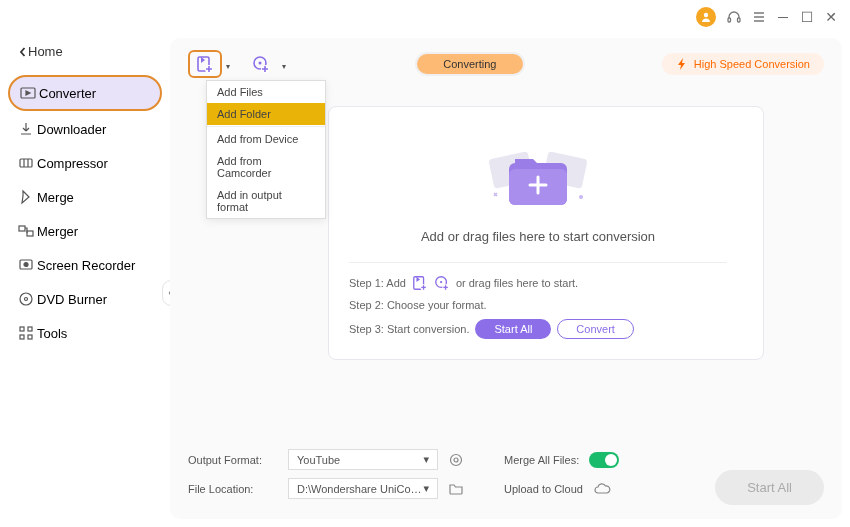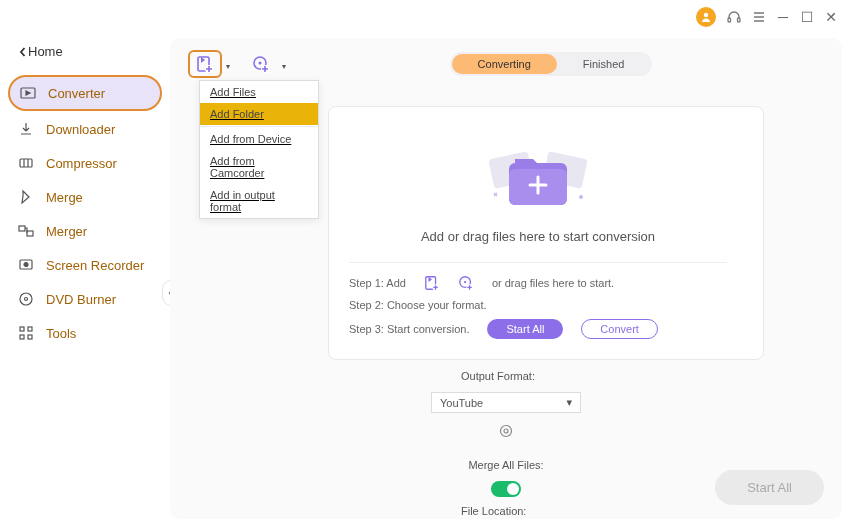--- a/index.html
+++ b/index.html
@@ -8,55 +8,55 @@
 .titlebar { height: 34px; display: flex; justify-content: flex-end; align-items: center; padding: 0 12px; gap: 10px; }
 .titlebar .circ { width: 20px; height: 20px; border-radius: 50%; display: flex; align-items: center; justify-content: center; }
 .titlebar .avatar { background: #f5a623; color: #fff; font-size: 11px; }
 .titlebar .ico { color: #666; font-size: 14px; cursor: pointer; }
 .titlebar .winbtn { width: 14px; color: #666; font-size: 14px; text-align: center; cursor: pointer; }
 
 .layout { display: flex; height: 493px; }
 
 .sidebar { width: 170px; padding: 4px 8px 0 8px; position: relative; }
 .home-row { display: flex; align-items: center; padding: 6px 10px; font-size: 13px; color: #333; cursor: pointer; margin-bottom: 10px; }
-.nav-item { display: flex; align-items: center; gap: 12px; padding: 8px 10px; font-size: 13px; color: #a16207; border-radius: 18px; cursor: pointer; margin-bottom: 2px; }
+.nav-item { display: flex; align-items: center; gap: 3px; padding: 8px 10px; font-size: 13px; color: #000000; border-radius: 18px; cursor: pointer; margin-bottom: 2px; }
 .nav-item.active { background: #e8e3f8; border: 2px solid #e38b2f; }
 .nav-icon { width: 16px; height: 16px; display: inline-flex; align-items: center; justify-content: center; color: #555; }
 .collapse-nub { position: absolute; right: -10px; top: 246px; width: 18px; height: 26px; background: #fff; border: 1px solid #e4e4e4; border-radius: 9px 0 0 9px; display: flex; align-items: center; justify-content: center; font-size: 10px; color: #888; cursor: pointer; }
 
 .main { flex: 1; background: #fafafa; border-radius: 10px; margin: 4px 8px 8px 0; padding: 12px 18px; position: relative; display: flex; flex-direction: column; }
 
 .toprow { display: flex; align-items: center; }
 .addbtns { display: flex; gap: 8px; position: relative; }
 .addbtn { width: 34px; height: 28px; border: 2px solid transparent; border-radius: 6px; display: flex; align-items: center; justify-content: center; cursor: pointer; position: relative; }
 .addbtn.primary { border-color: #e38b2f; }
 .addbtn .caret { position: absolute; right: -10px; top: 10px; font-size: 8px; color: #555; }
 
-.dropdown { position: absolute; top: 28px; left: 9px; width: 120px; background: #fff; border: 1px solid #ddd; box-shadow: 0 2px 8px rgba(0,0,0,0.08); z-index: 10; text-decoration: underline; }
+.dropdown { position: absolute; top: 28px; left: 16px; width: 120px; background: #fff; border: 1px solid #ddd; box-shadow: 0 2px 8px rgba(0,0,0,0.08); z-index: 10; }
 .dropdown .item { padding: 5px 10px; font-size: 11px; color: #444; cursor: pointer; }
 .dropdown .item.hover { background: #eab308; }
 .dropdown hr { border: none; border-top: 1px solid #eee; margin: 1px 0; }
 
 .segmented { margin: 0 auto; display: flex; background: #f0eff2; border-radius: 14px; padding: 2px; }
 .segmented .seg { padding: 4px 26px; font-size: 11px; color: #555; border-radius: 12px; cursor: pointer; }
 .segmented .seg.active { background: #fdba74; color: #333; }
 
 .speed-badge { background: #fff1e8; color: #ff6a00; font-size: 11px; padding: 5px 14px; border-radius: 14px; display: flex; align-items: center; gap: 6px; cursor: pointer; }
 
 .dropzone { margin: 28px 60px 0 140px; border: 1px solid #e7e7ee; border-radius: 8px; background: #fff; padding: 28px 36px 12px 20px; }
 .dz-illus { display: flex; justify-content: center; margin-bottom: 14px; }
 .dz-text { text-align: center; font-size: 13px; color: #555; margin-bottom: 18px; }
 .dz-hr { border: none; border-top: 1px solid #eee; margin-bottom: 12px; }
-.step { font-size: 11px; color: #666; margin: 8px 0; display: flex; align-items: center; gap: 18px; }
+.step { font-size: 11px; color: #666; margin: 8px 0; display: flex; align-items: center; gap: 6px; }
 .pillbtn { padding: 3px 18px; border-radius: 12px; font-size: 11px; cursor: pointer; border: 1px solid transparent; }
 .pillbtn.primary { background: #8b6ee8; color: #fff; }
 .pillbtn.secondary { background: #fff; border-color: #8b6ee8; color: #8b6ee8; }
 
 .bottombar { margin-top: auto; padding-top: 10px; }
-.brow { display: flex; align-items: center; gap: 10px; font-size: 11px; color: #555; margin-bottom: 8px; flex-direction: column; }
+.brow { display: flex; align-items: center; gap: 10px; font-size: 11px; color: #555; margin-bottom: 8px; }
 .blabel { width: 90px; }
 .select { width: 150px; border: 1px solid #ddd; border-radius: 0; padding: 3px 8px; background: #fff; font-size: 11px; display: flex; justify-content: space-between; align-items: center; cursor: pointer; }
 .toggle { width: 30px; height: 16px; background: #1abc6b; border-radius: 8px; position: relative; cursor: pointer; }
 .toggle::after { content: ""; position: absolute; right: 2px; top: 2px; width: 12px; height: 12px; background: #fff; border-radius: 50%; }
 .bicon { color: #888; font-size: 14px; cursor: pointer; }
 .startall { position: absolute; right: 18px; bottom: 14px; background: #eaeaea; color: #aaa; font-size: 13px; padding: 10px 32px; border-radius: 20px; cursor: pointer; }
 
 svg { display: block; }
 </style>
 </head>
@@ -208,23 +208,30 @@
               <circle cx="8" cy="8" r="1.5" fill="#8b6ee8"></circle>
               <circle cx="13" cy="14" r="4" fill="#fff"></circle>
               <path d="M13 11v6m-3-3h6" stroke="#8b6ee8" stroke-width="1.6"></path>
             </svg>
           <span class="caret">▾</span>
         </div>
       </div>
 
       <div class="segmented">
         <div class="seg active">Converting</div>
-        <div class="seg">Finished</div>
-      </div>
-
+      </div>
+
+      <div class="speed-badge">
+        <span>
+          <svg width="12" height="12" viewBox="0 0 12 12">
+              <path d="M7 0L2 7h3l-1 5 5-7H6z" fill="#ff6a00"></path>
+            </svg>
+        </span>
+        <span>High Speed Conversion</span>
+      </div>
     </div>
 
     <div class="dropzone">
       <div class="dz-illus">
         <svg width="150" height="80" viewBox="0 0 150 80">
           <rect x="28" y="20" width="40" height="30" rx="4" fill="#e8e6f0" transform="rotate(-12 48 35)"></rect>
           <rect x="82" y="20" width="40" height="30" rx="4" fill="#e8e6f0" transform="rotate(12 102 35)"></rect>
           <path d="M52 28 h46 a6 6 0 016 6 v30 a6 6 0 01-6 6 H52 a6 6 0 01-6-6 V34 a6 6 0 016-6 z" fill="#9b7de8"></path>
           <path d="M52 24 h18 l6 6 H52 z" fill="#9b7de8"></path>
           <path d="M52 34 h46 a6 6 0 016 6 v24 a6 6 0 01-6 6 H52 a6 6 0 01-6-6 V40 a6 6 0 016-6 z" fill="#a98eee"></path>

